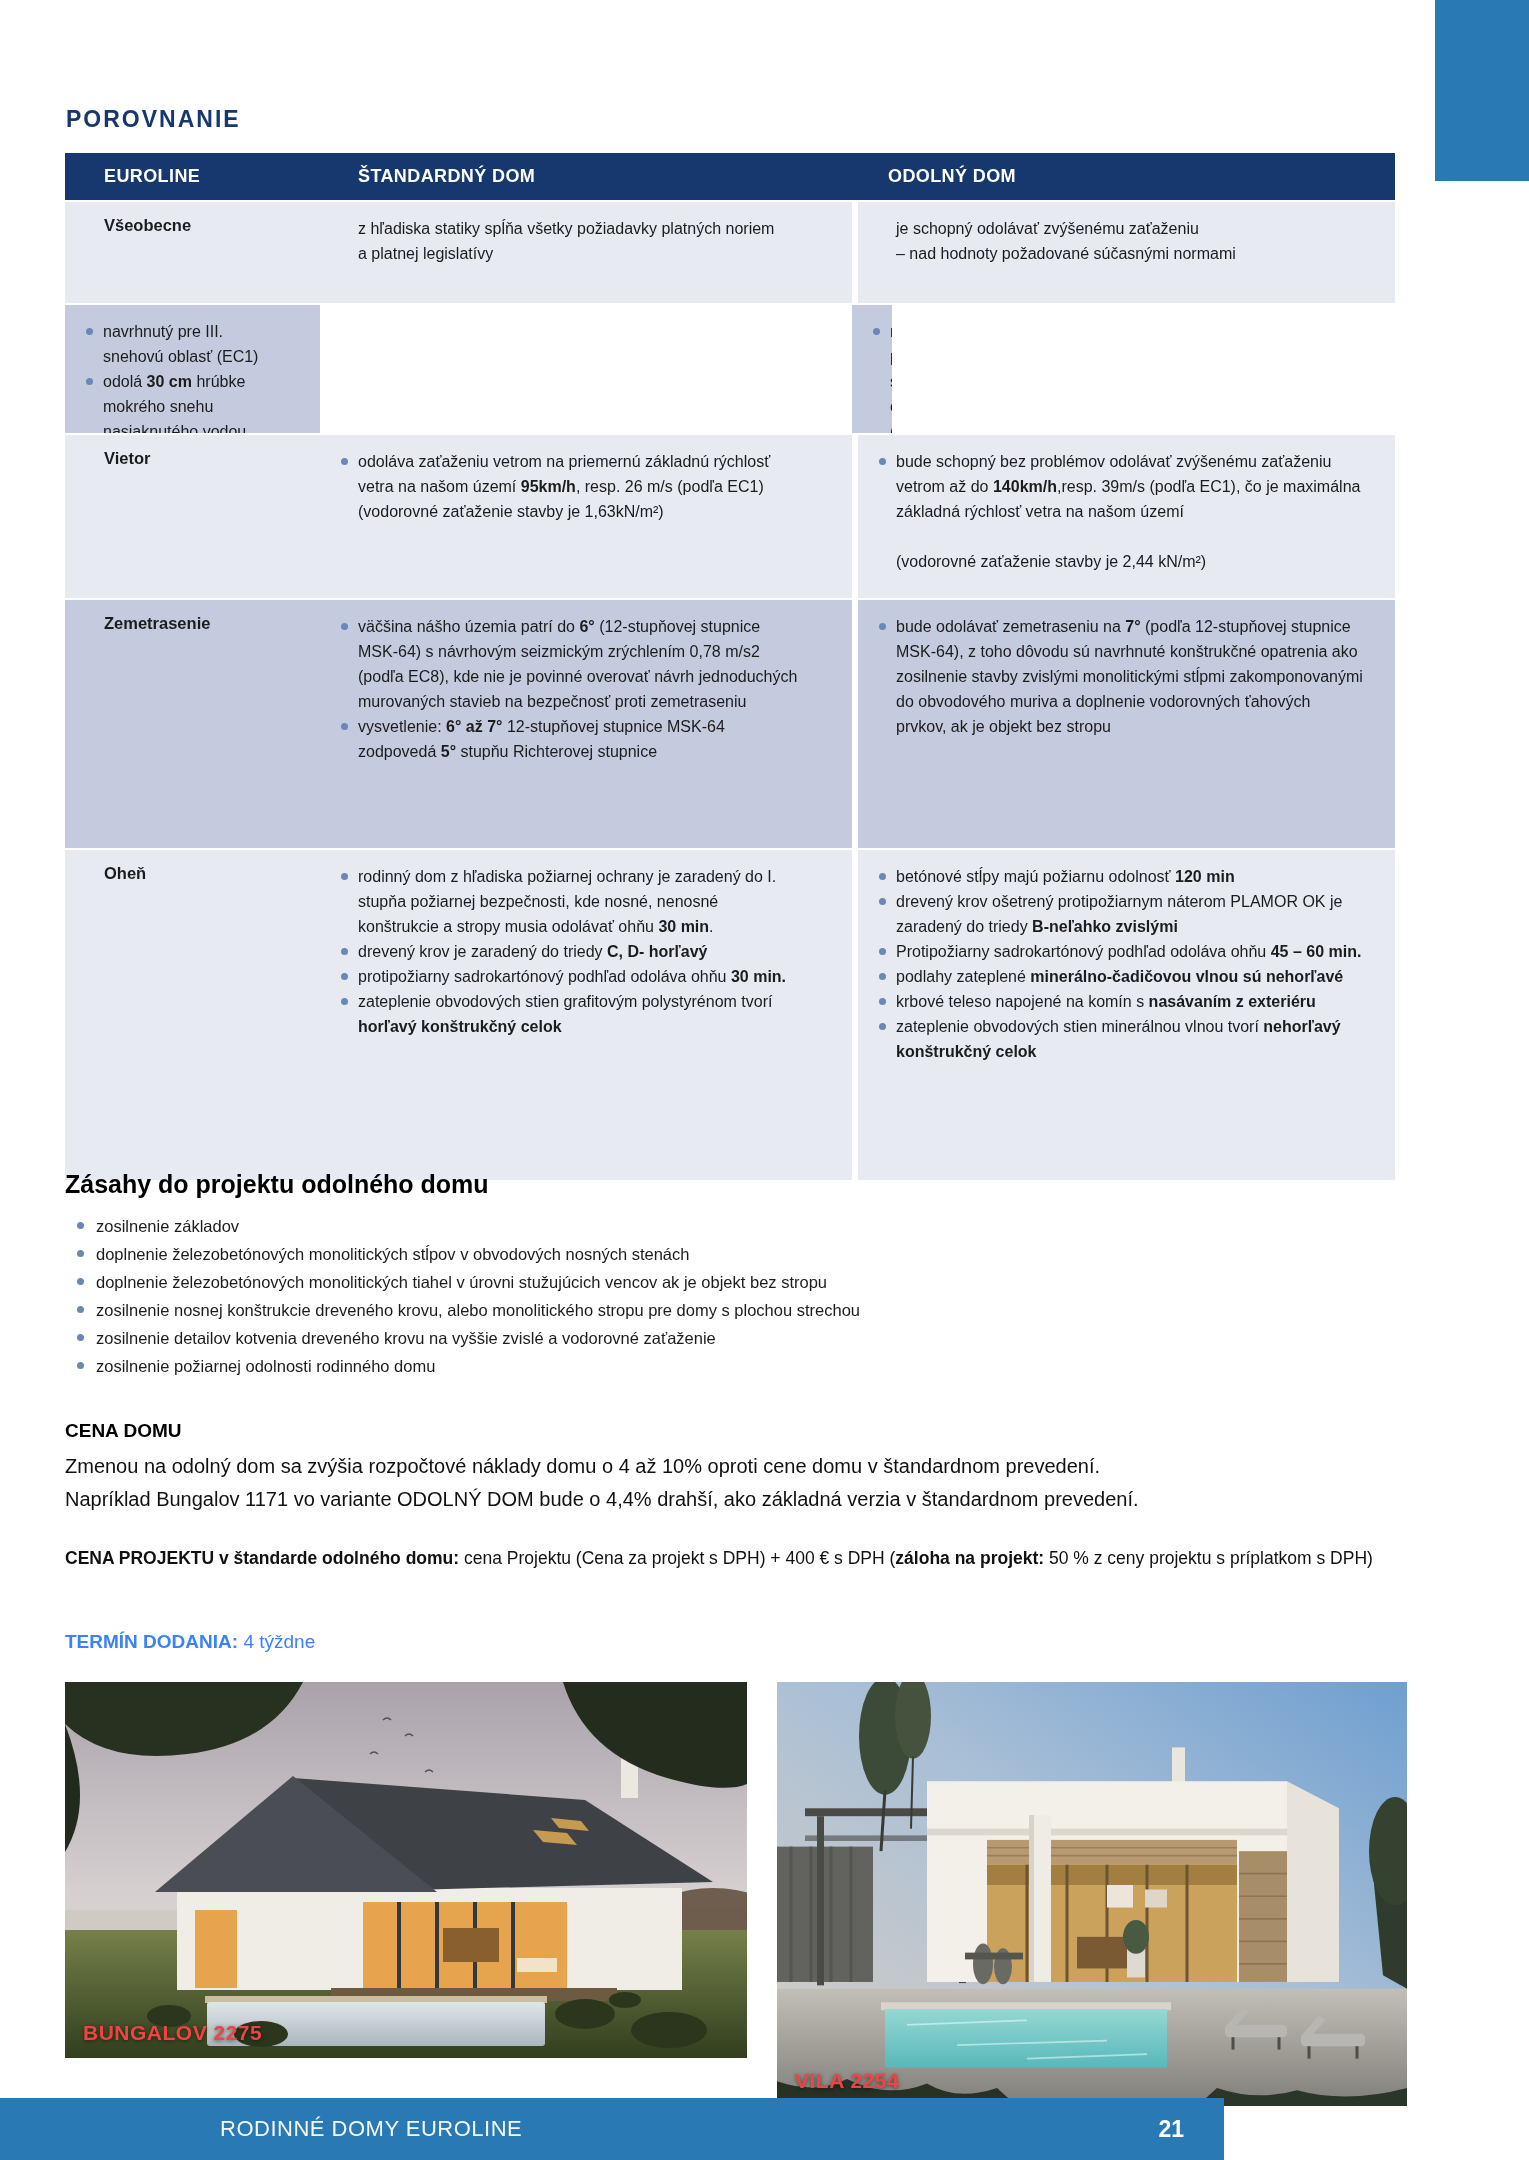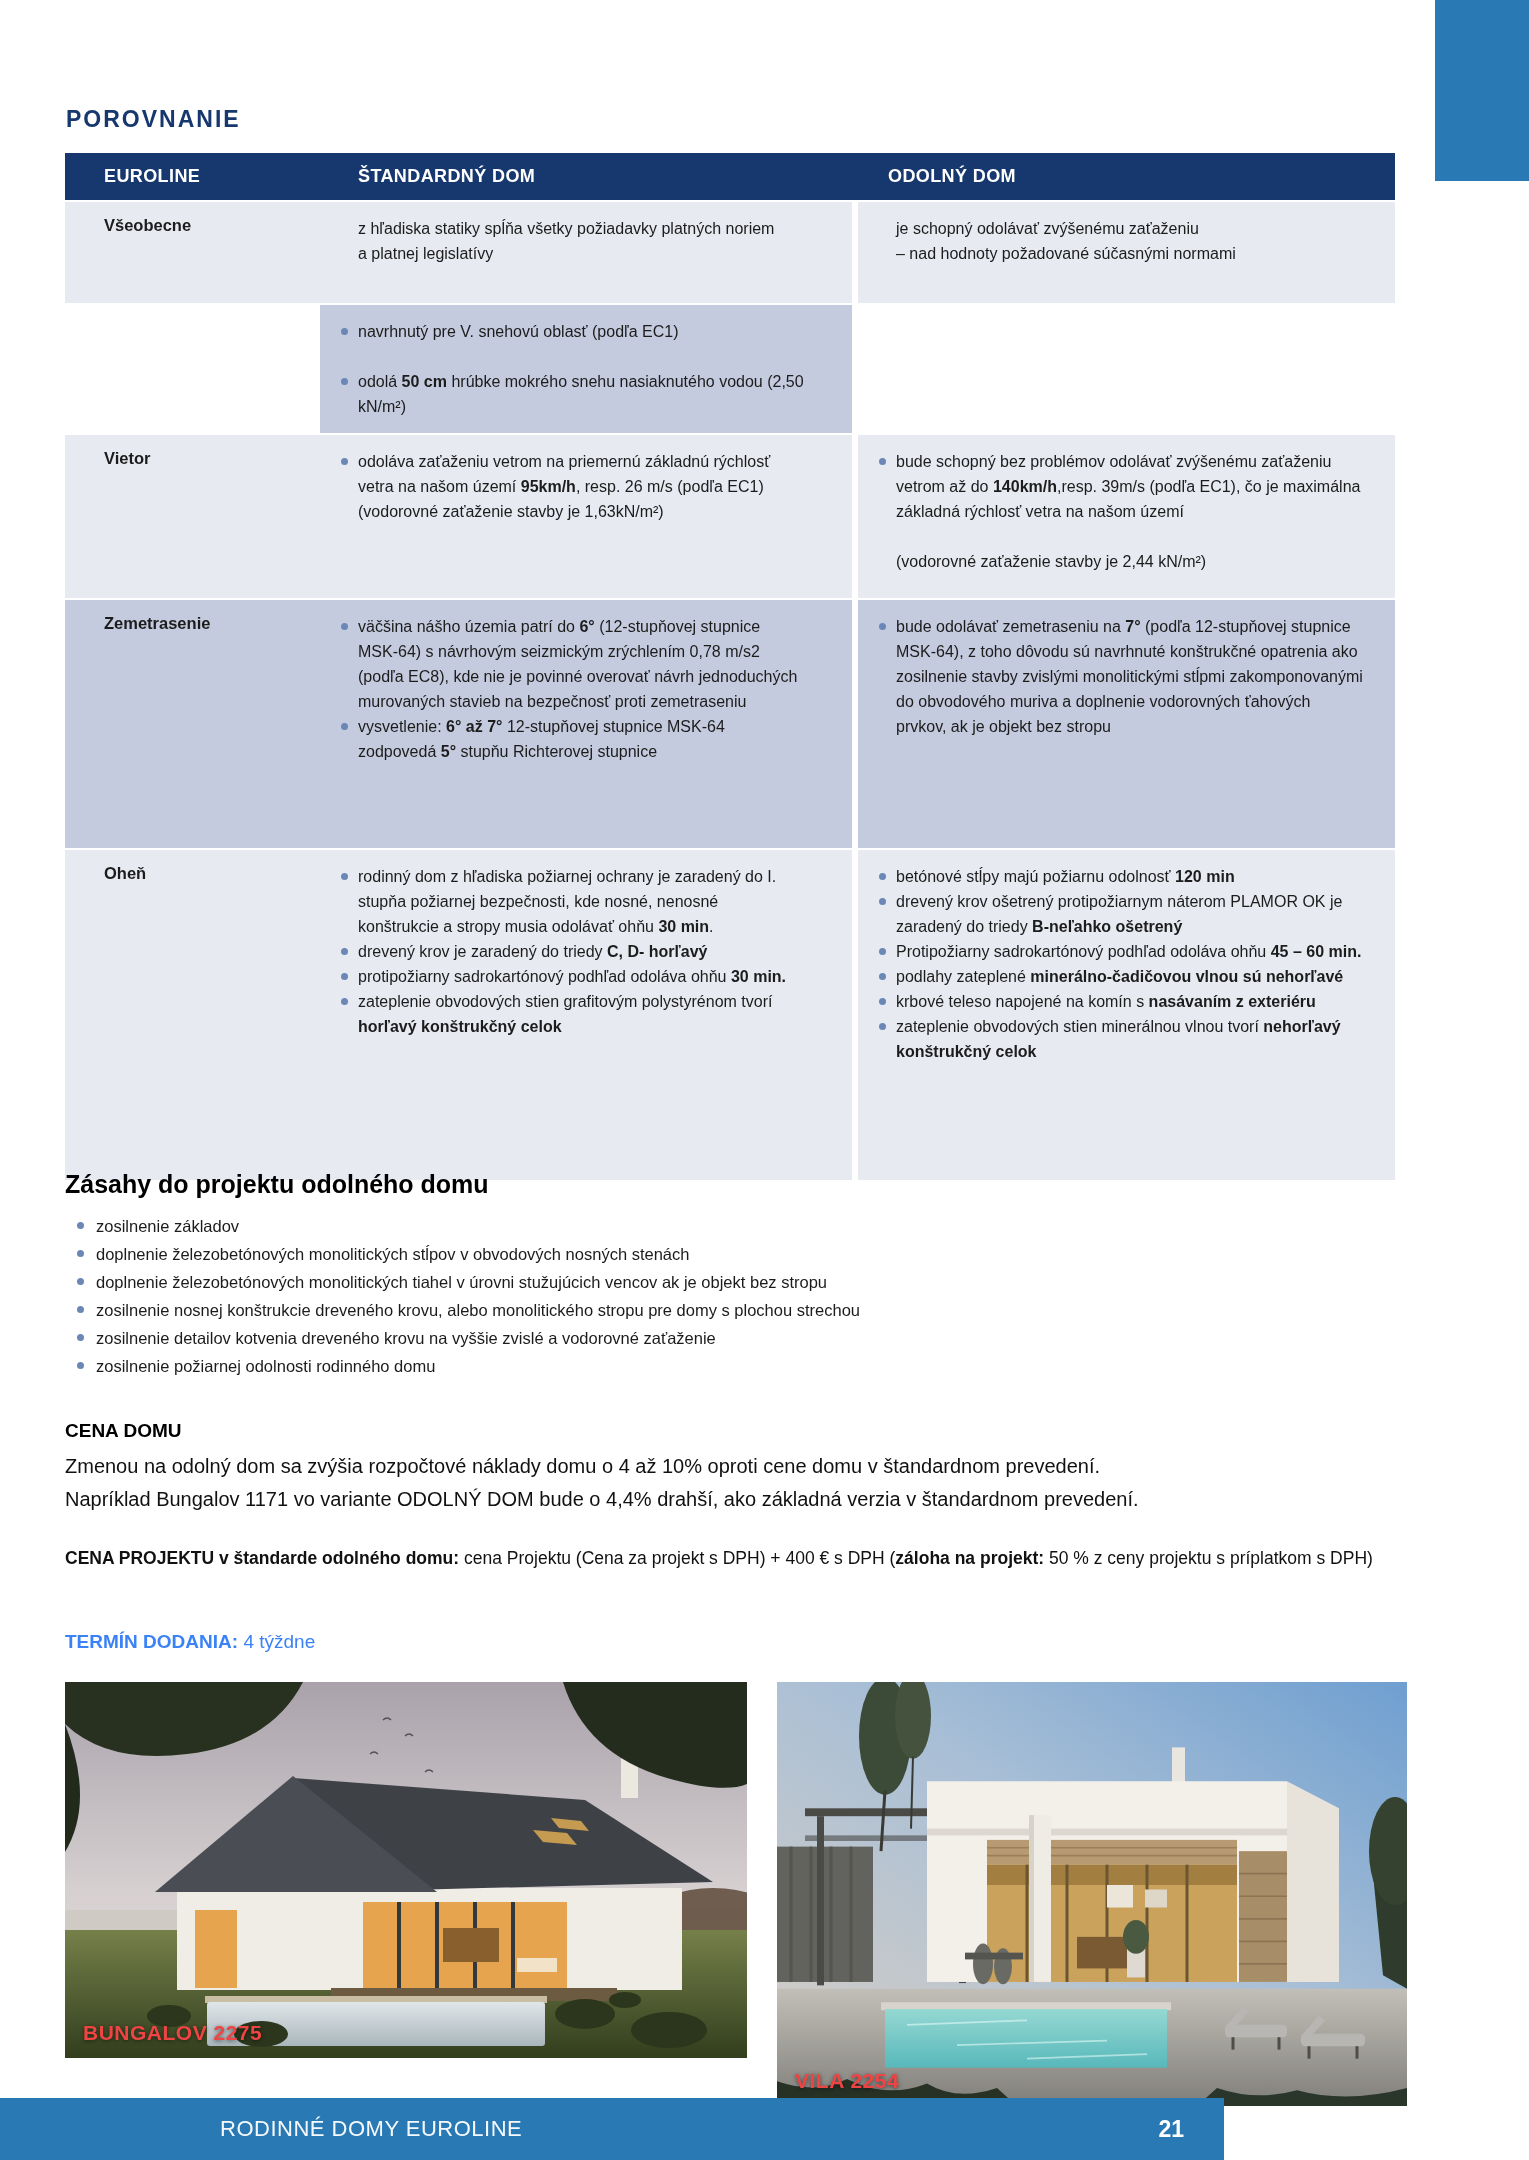--- a/index.html
+++ b/index.html
@@ -100,20 +100,30 @@
             <div class="tline">z hľadiska statiky spĺňa všetky požiadavky platných noriem</div>
             <div class="tline">a platnej legislatívy</div>
           </div>
           <div class="cgap"></div>
           <div class="c3 ccell">
             <div class="tline">je schopný odolávať zvýšenému zaťaženiu</div>
             <div class="tline">– nad hodnoty požadované súčasnými normami</div>
           </div>
         </div>
         <div class="trow">
+          <div class="c2 ccell">
+            <div class="bitem">
+              <div class="dot"></div>
+              <div class="bt">navrhnutý pre III. snehovú oblasť (EC1)</div>
+            </div>
+            <div class="bitem">
+              <div class="dot"></div>
+              <div class="bt">odolá <b>30 cm</b> hrúbke mokrého snehu nasiaknutého vodou (1,50 kN/m²), čo je priemerné zaťaženie snehom pre územie SR a ČR</div>
+            </div>
+          </div>
           <div class="cgap"></div>
           <div class="c3 ccell">
             <div class="bitem">
               <div class="dot"></div>
               <div class="bt">navrhnutý pre V. snehovú oblasť (podľa EC1)</div>
             </div>
             <div class="bitem sp">
               <div class="dot"></div>
               <div class="bt">odolá <b>50 cm</b> hrúbke mokrého snehu nasiaknutého vodou (2,50 kN/m²)</div>
             </div>
@@ -180,21 +190,21 @@
             </div>
           </div>
           <div class="cgap"></div>
           <div class="c3 ccell">
             <div class="bitem">
               <div class="dot"></div>
               <div class="bt">betónové stĺpy majú požiarnu odolnosť <b>120 min</b></div>
             </div>
             <div class="bitem">
               <div class="dot"></div>
-              <div class="bt">drevený krov ošetrený protipožiarnym náterom PLAMOR OK je zaradený do triedy <b>B-neľahko ošetrený</b></div>
+              <div class="bt">drevený krov ošetrený protipožiarnym náterom PLAMOR OK je zaradený do triedy <b>B-neľahko zvislými</b></div>
             </div>
             <div class="bitem">
               <div class="dot"></div>
               <div class="bt">Protipožiarny sadrokartónový podhľad odoláva ohňu <b>45 – 60 min.</b></div>
             </div>
             <div class="bitem">
               <div class="dot"></div>
               <div class="bt">podlahy zateplené <b>minerálno-čadičovou vlnou sú nehorľavé</b></div>
             </div>
             <div class="bitem">

